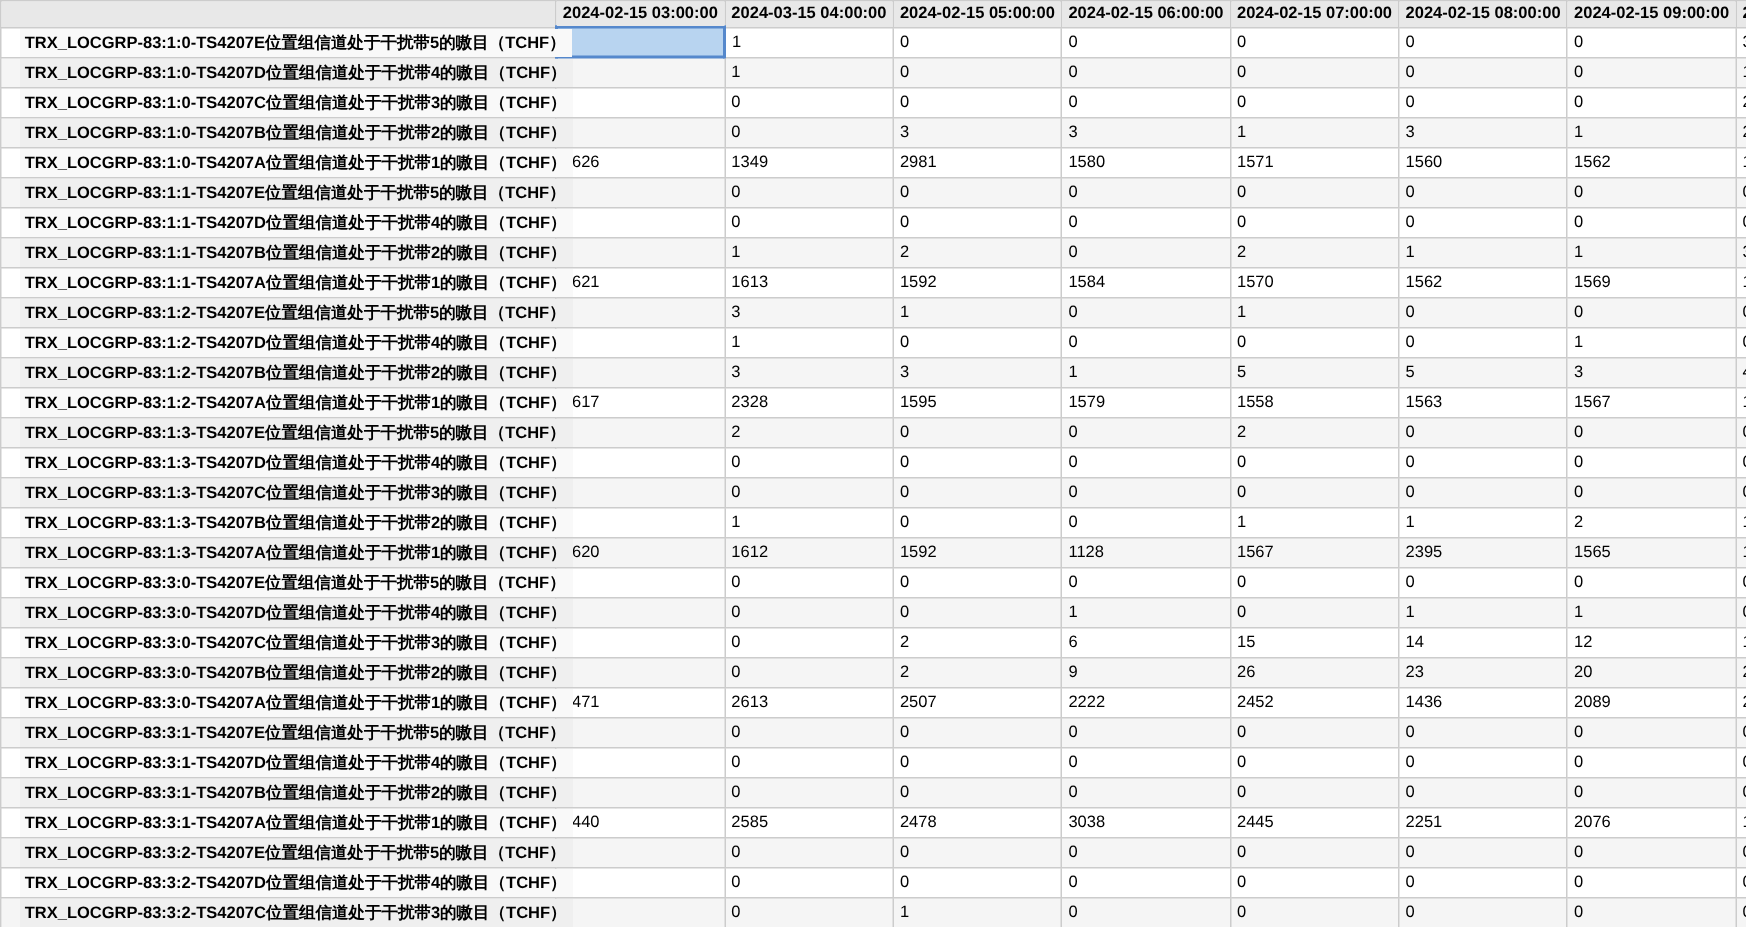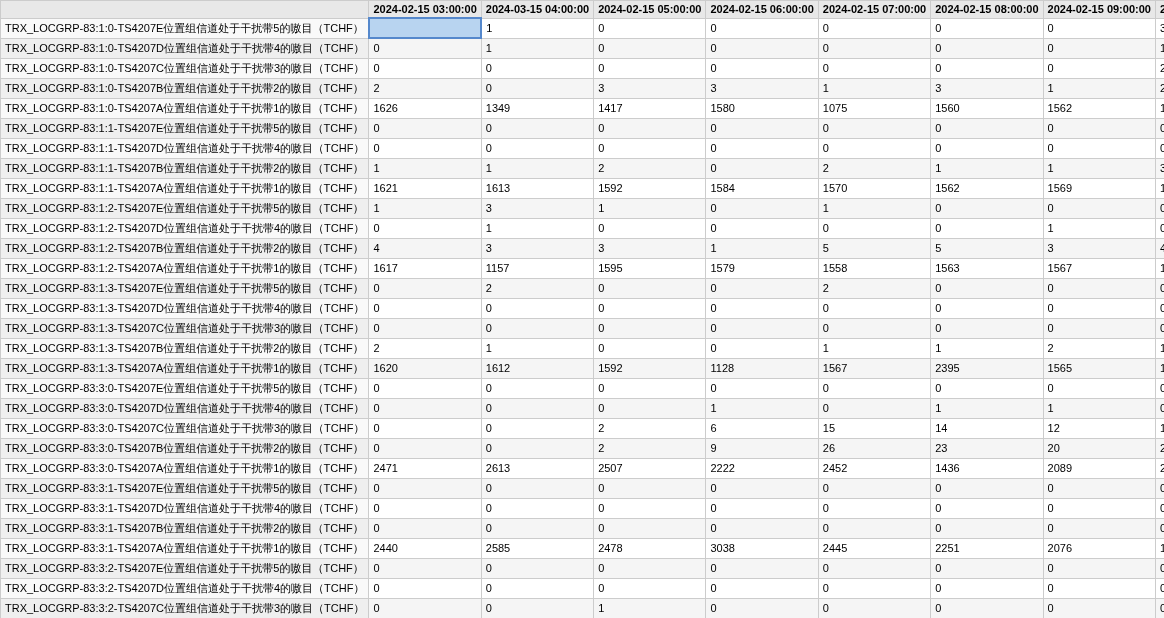--- a/index.html
+++ b/index.html
@@ -29,22 +29,23 @@
       font-weight: bold;
       text-align: left;
       position: sticky;
       top: 0;
       z-index: 10;
     }
     td:first-child {
       min-width: 320px;
       background: #f9f9f9;
       position: sticky;
-      left: 0;
+      left: 12px;
       z-index: 5;
+      font-weight: bold;
     }
     th:first-child {
       position: sticky;
       left: 0;
       z-index: 15;
       background: #e8e8e8;
     }
     tr:nth-child(even) { background: #f5f5f5; }
     tr:nth-child(odd) { background: #fff; }
     tr:nth-child(even) td:first-child { background: #efefef; }
@@ -118,23 +119,23 @@
           <td>3</td>
           <td>1</td>
           <td>3</td>
           <td>1</td>
           <td>2</td>
         </tr>
         <tr>
           <td>TRX_LOCGRP-83:1:0-TS4207A位置组信道处于干扰带1的嗷目（TCHF）</td>
           <td>1626</td>
           <td>1349</td>
-          <td>1417</td>
+          <td>2981</td>
           <td>1580</td>
-          <td>1075</td>
+          <td>1571</td>
           <td>1560</td>
           <td>1562</td>
           <td>1545</td>
         </tr>
         <tr>
           <td>TRX_LOCGRP-83:1:1-TS4207E位置组信道处于干扰带5的嗷目（TCHF）</td>
           <td>0</td>
           <td>0</td>
           <td>0</td>
           <td>0</td>
@@ -205,21 +206,21 @@
           <td>3</td>
           <td>1</td>
           <td>5</td>
           <td>5</td>
           <td>3</td>
           <td>4</td>
         </tr>
         <tr>
           <td>TRX_LOCGRP-83:1:2-TS4207A位置组信道处于干扰带1的嗷目（TCHF）</td>
           <td>1617</td>
-          <td>1157</td>
+          <td>2328</td>
           <td>1595</td>
           <td>1579</td>
           <td>1558</td>
           <td>1563</td>
           <td>1567</td>
           <td>1554</td>
         </tr>
         <tr>
           <td>TRX_LOCGRP-83:1:3-TS4207E位置组信道处于干扰带5的嗷目（TCHF）</td>
           <td>0</td>

